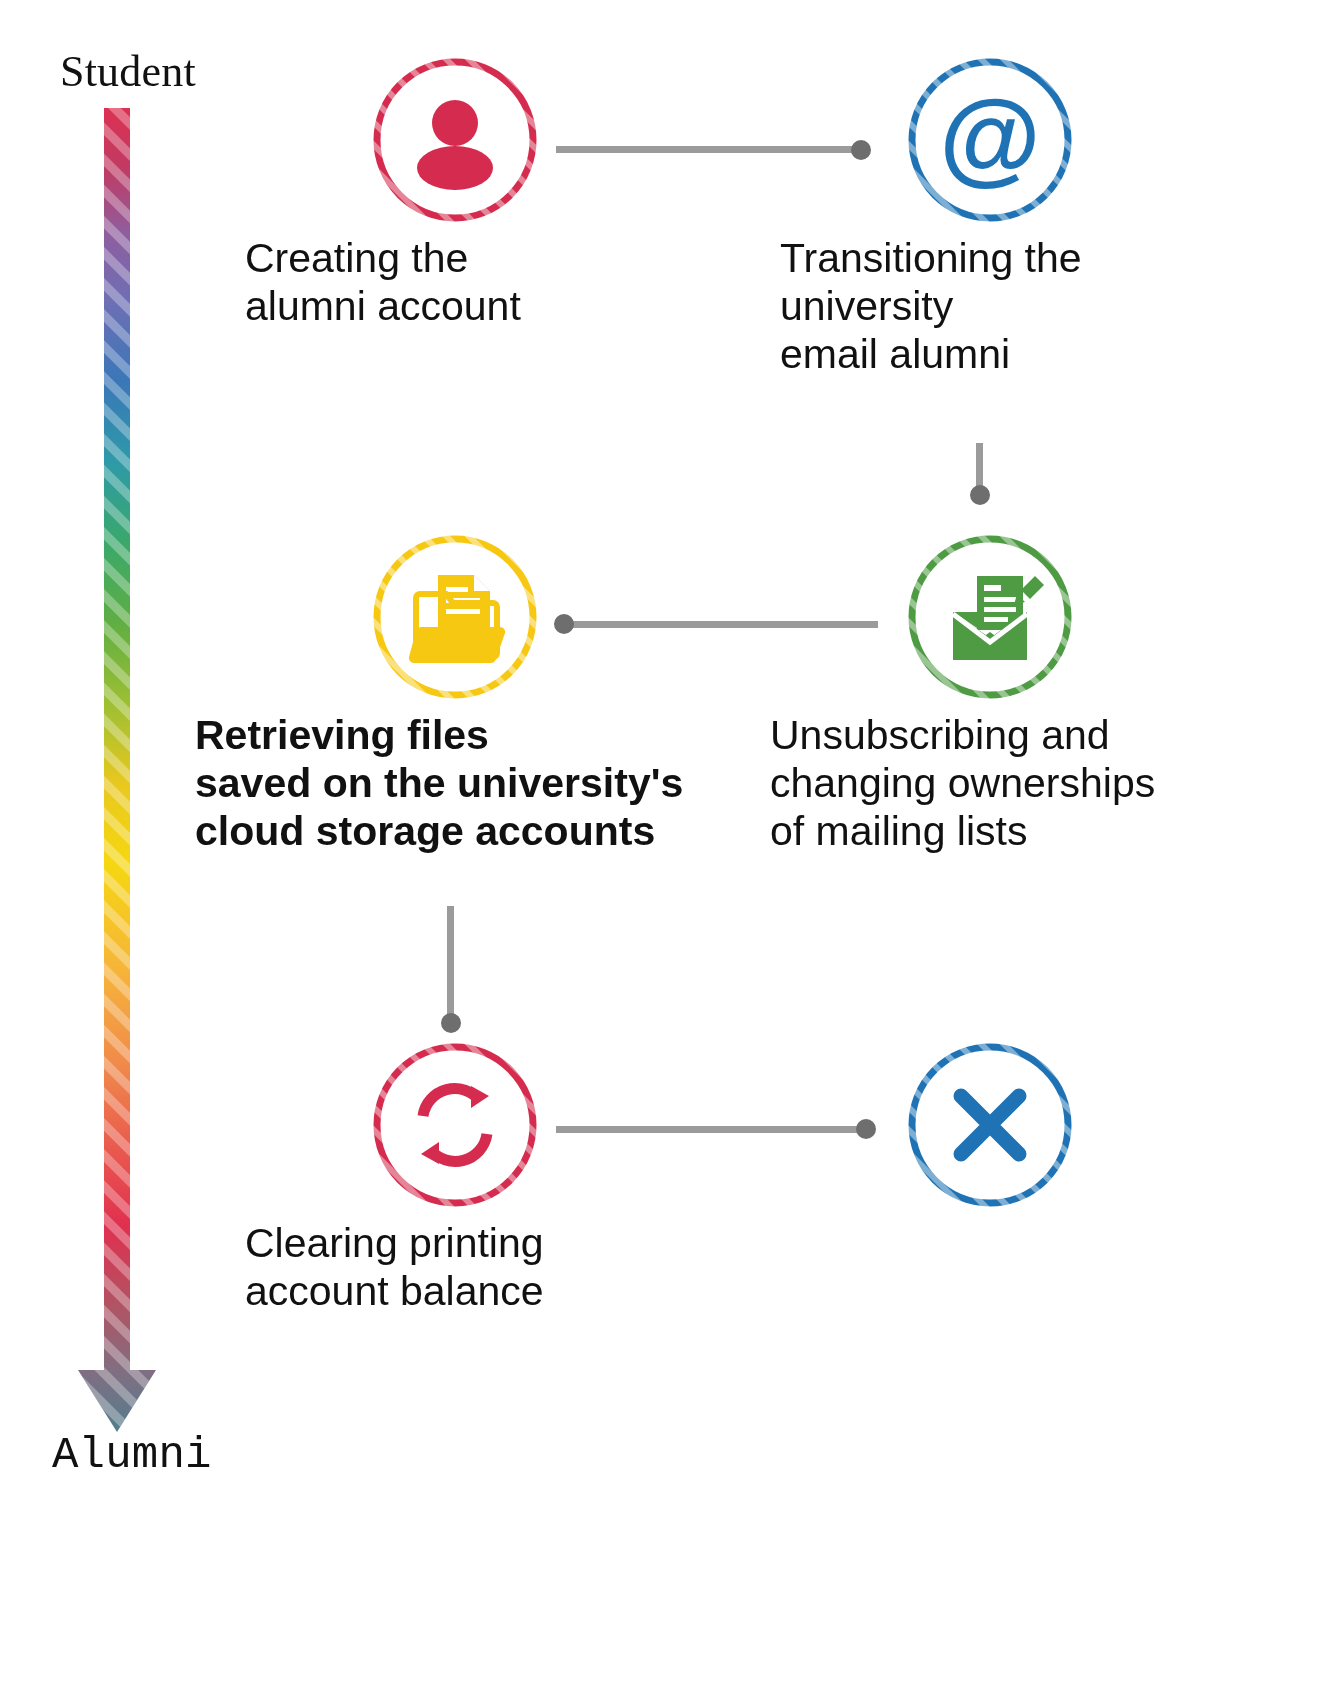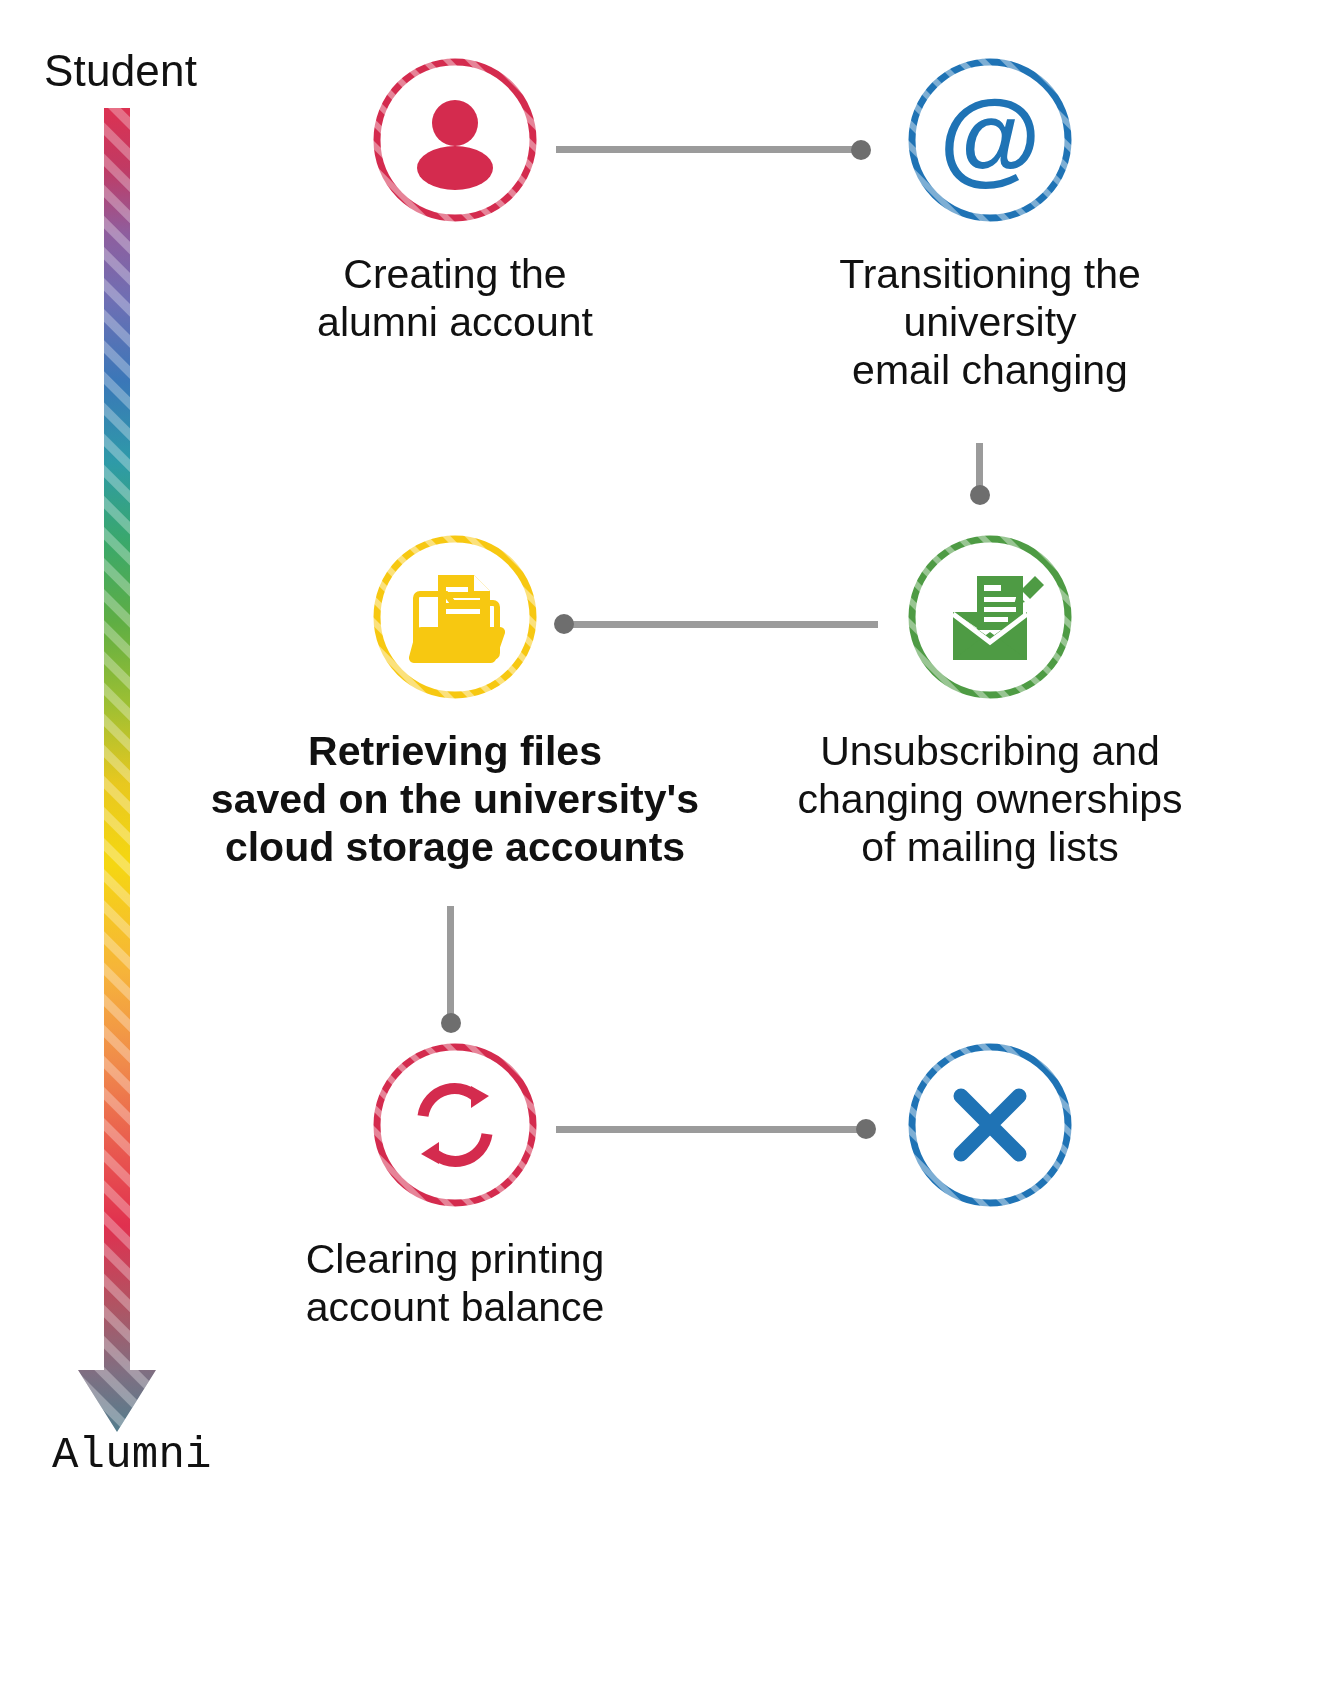--- a/index.html
+++ b/index.html
@@ -30,21 +30,21 @@
     width: 260px;
     height: 1703px;
   }
   .timeline-label {
     position: absolute;
     font-size: 44px;
     letter-spacing: 0.2px;
     color: #111111;
     white-space: nowrap;
   }
-  #student-label { left: 44px; top: 46px; }
+  #student-label { left: 60px; top: 46px; font-family: Liberation Serif, serif; }
   #alumni-label  { left: 52px; top: 1430px; font-family: Liberation Mono, monospace; }
 
   
   .node {
     position: absolute;
     width: 340px;
     display: flex;
     flex-direction: column;
     align-items: center;
   }
@@ -56,24 +56,23 @@
     align-items: center;
     justify-content: center;
   }
   .circle svg.ring,
   .circle svg.glyph {
     position: absolute;
     left: 0;
     top: 0;
   }
   .node-caption {
-    margin-top: 26px;
+    margin-top: 10px;
     font-size: 41px;
     line-height: 1.17;
-    text-align: center;
     color: #111111;
     white-space: pre-line;
     width: 420px;
   }
 
   
   #node-create     { left: 285px; top: 55px;   }
   #node-email      { left: 820px; top: 55px;   }
   #node-files      { left: 285px; top: 532px; font-weight: bold;  }
   #node-mailing    { left: 820px; top: 532px;  }
@@ -206,21 +205,21 @@
           </pattern>
         </defs>
         <circle cx="85" cy="85" r="78" fill="none" stroke="url(#stripeR2)" stroke-width="7"></circle>
       </svg>
       <svg class="glyph" width="170" height="170" viewBox="0 0 170 170">
         <text x="85" y="118" text-anchor="middle" font-family="'Liberation Sans', sans-serif" font-size="104" font-weight="bold" fill="#1F73B5">@</text>
       </svg>
     </div>
     <div class="node-caption">Transitioning the
 university
-email changing</div>
+email alumni</div>
   </div>
 
   <div class="node" id="node-files">
     <div class="circle">
       <svg class="ring" width="170" height="170" viewBox="0 0 170 170">
         <defs>
           <pattern id="stripeR3" width="16" height="16" patternUnits="userSpaceOnUse" patternTransform="rotate(-45)">
             <rect width="16" height="16" fill="#F7C811"></rect>
             <rect width="6" height="16" fill="#ffffff" fill-opacity="0.45"></rect>
           </pattern>

